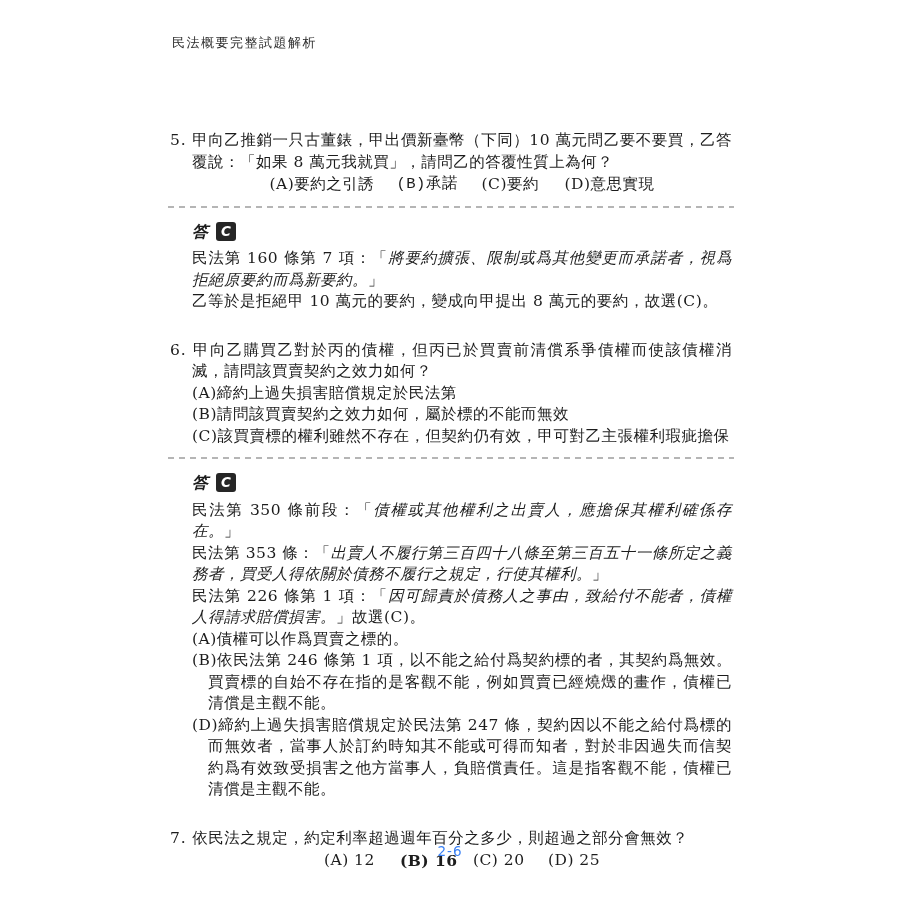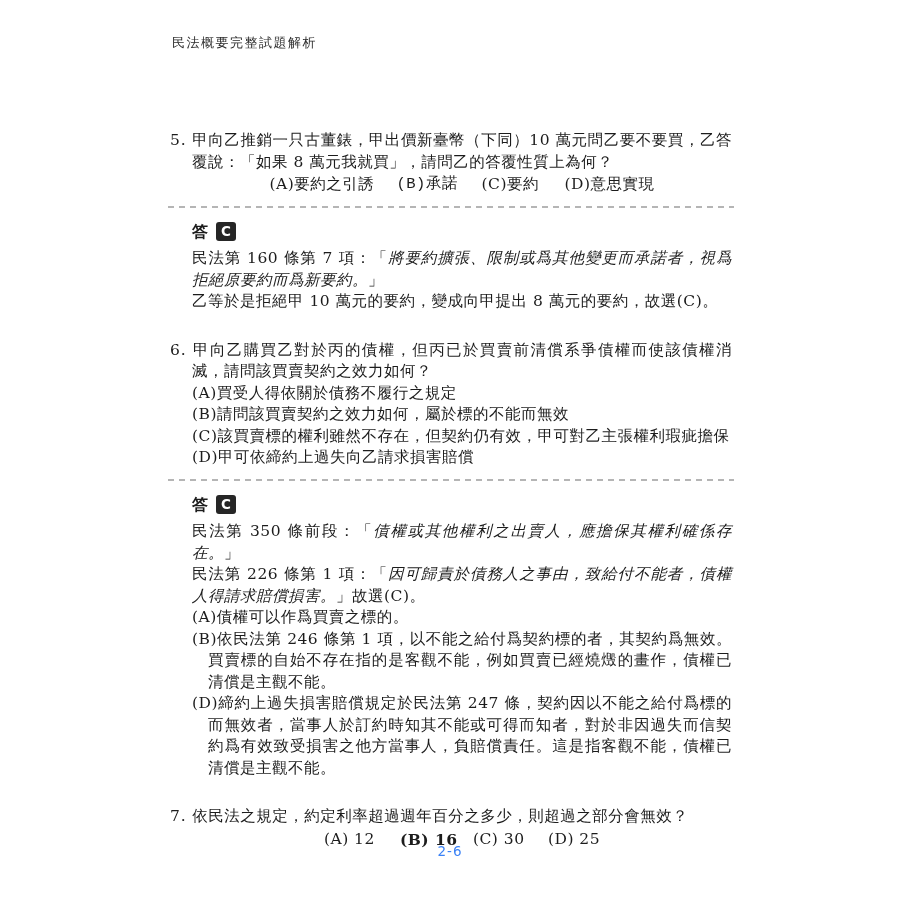--- a/index.html
+++ b/index.html
@@ -41,21 +41,21 @@
   .opt-line {
     margin-left: 22px; text-align: justify;
     padding-left: 16px; text-indent: -16px;
   }
 
   .divider {
     height: 2px; margin: 10px 0 13px -2px; width: 566px;
     background: repeating-linear-gradient(90deg, #b5b5b5 0 6px, transparent 6px 11px);
   }
 
-  .ans-head { margin: 0 0 5px 22px; }
+  .ans-head { margin: 0 0 5px 22px; font-style: italic; }
   .ans-label { font-weight: bold; font-size: 16px; letter-spacing: 0; }
   .ans-badge {
     display: inline-block;
     background: #262626; color: #ffffff;
     font-family: "DejaVu Sans", "Liberation Sans", sans-serif;
     font-weight: bold; font-size: 13.5px;
     width: 20px; height: 19px; line-height: 19px;
     text-align: center; border-radius: 3px;
     margin-left: 8px; vertical-align: 1px; letter-spacing: 0;
   }
@@ -88,38 +88,38 @@
         </div>
         <div class="divider"></div>
         <div class="ans-head"><span class="ans-label">答</span><span class="ans-badge">C</span></div>
         <div class="ans-body">
           <div class="para"><span class="norm">民法第 160 條第 7 項：「</span><span class="quote">將要約擴張、限制或爲其他變更而承諾者，視爲拒絕原要約而爲新要約。</span><span class="norm">」</span></div>
           <div class="para"><span class="norm">乙等於是拒絕甲 10 萬元的要約，變成向甲提出 8 萬元的要約，故選(C)。</span></div>
         </div>
       </section>
       <section class="question q-idx1">
         <div class="stem"><span class="qnum">6.</span> 甲向乙購買乙對於丙的債權，但丙已於買賣前清償系爭債權而使該債權消滅，請問該買賣契約之效力如何？</div>
-        <div class="opt-line">(A)買受人得依關於債務不履行之規定</div>
+        <div class="opt-line">(A)締約上過失損害賠償規定於民法第</div>
         <div class="opt-line">(B)請問該買賣契約之效力如何，屬於標的不能而無效</div>
         <div class="opt-line">(C)該買賣標的權利雖然不存在，但契約仍有效，甲可對乙主張權利瑕疵擔保</div>
-        <div class="opt-line">(D)甲可依締約上過失向乙請求損害賠償</div>
         <div class="divider"></div>
         <div class="ans-head"><span class="ans-label">答</span><span class="ans-badge">C</span></div>
         <div class="ans-body">
           <div class="para"><span class="norm">民法第 350 條前段：「</span><span class="quote">債權或其他權利之出賣人，應擔保其權利確係存在。</span><span class="norm">」</span></div>
+          <div class="para"><span class="norm">民法第 353 條：「</span><span class="quote">出賣人不履行第三百四十八條至第三百五十一條所定之義務者，買受人得依關於債務不履行之規定，行使其權利。</span><span class="norm">」</span></div>
           <div class="para"><span class="norm">民法第 226 條第 1 項：「</span><span class="quote">因可歸責於債務人之事由，致給付不能者，債權人得請求賠償損害。</span><span class="norm">」故選(C)。</span></div>
           <div class="para hang"><span class="norm">(A)債權可以作爲買賣之標的。</span></div>
           <div class="para hang"><span class="norm">(B)依民法第 246 條第 1 項，以不能之給付爲契約標的者，其契約爲無效。買賣標的自始不存在指的是客觀不能，例如買賣已經燒燬的畫作，債權已清償是主觀不能。</span></div>
           <div class="para hang"><span class="norm">(D)締約上過失損害賠償規定於民法第 247 條，契約因以不能之給付爲標的而無效者，當事人於訂約時知其不能或可得而知者，對於非因過失而信契約爲有效致受損害之他方當事人，負賠償責任。這是指客觀不能，債權已清償是主觀不能。</span></div>
         </div>
       </section>
       <section class="question q-idx2">
         <div class="stem"><span class="qnum">7.</span> 依民法之規定，約定利率超過週年百分之多少，則超過之部分會無效？</div>
         <div class="options-row">
           <span class="opt opt1">(A) 12</span>
           <span class="opt opt2">(B) 16</span>
-          <span class="opt opt3">(C) 30</span>
+          <span class="opt opt3">(C) 20</span>
           <span class="opt opt4">(D) 25</span>
         </div>
       </section>
     </div>
   <div class="footer">2-6</div>
 </div>
 
 </body></html>

